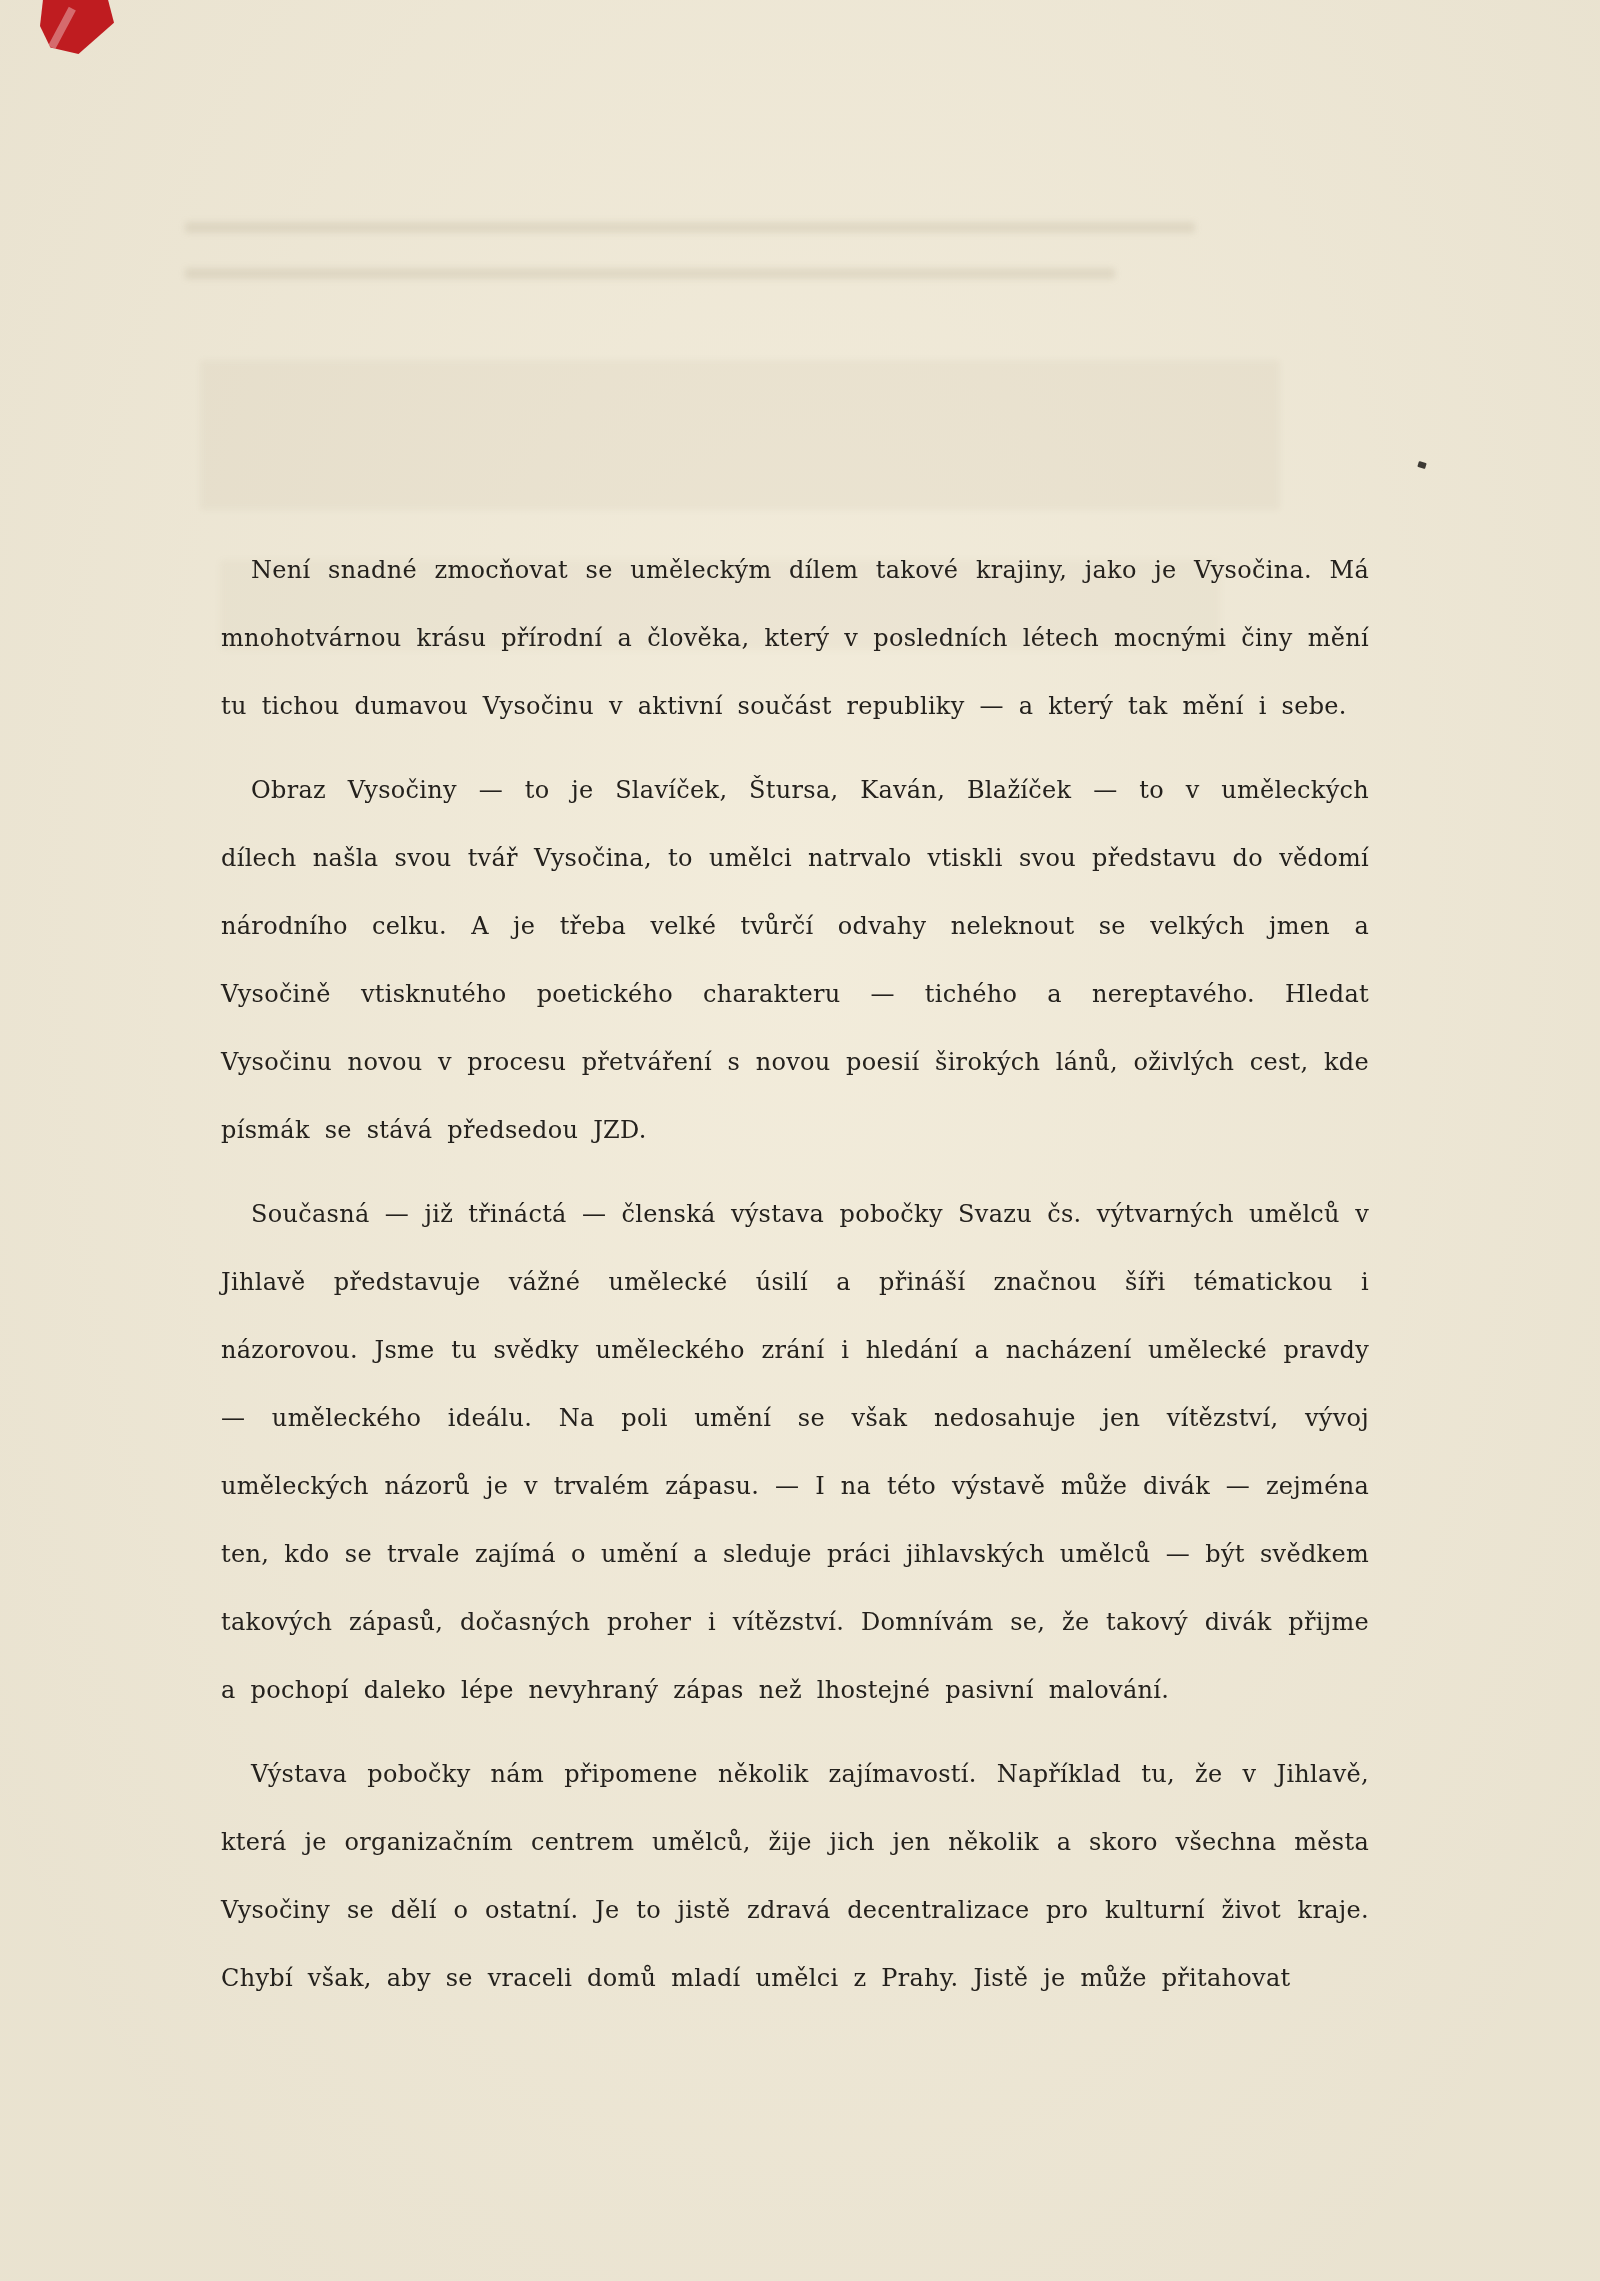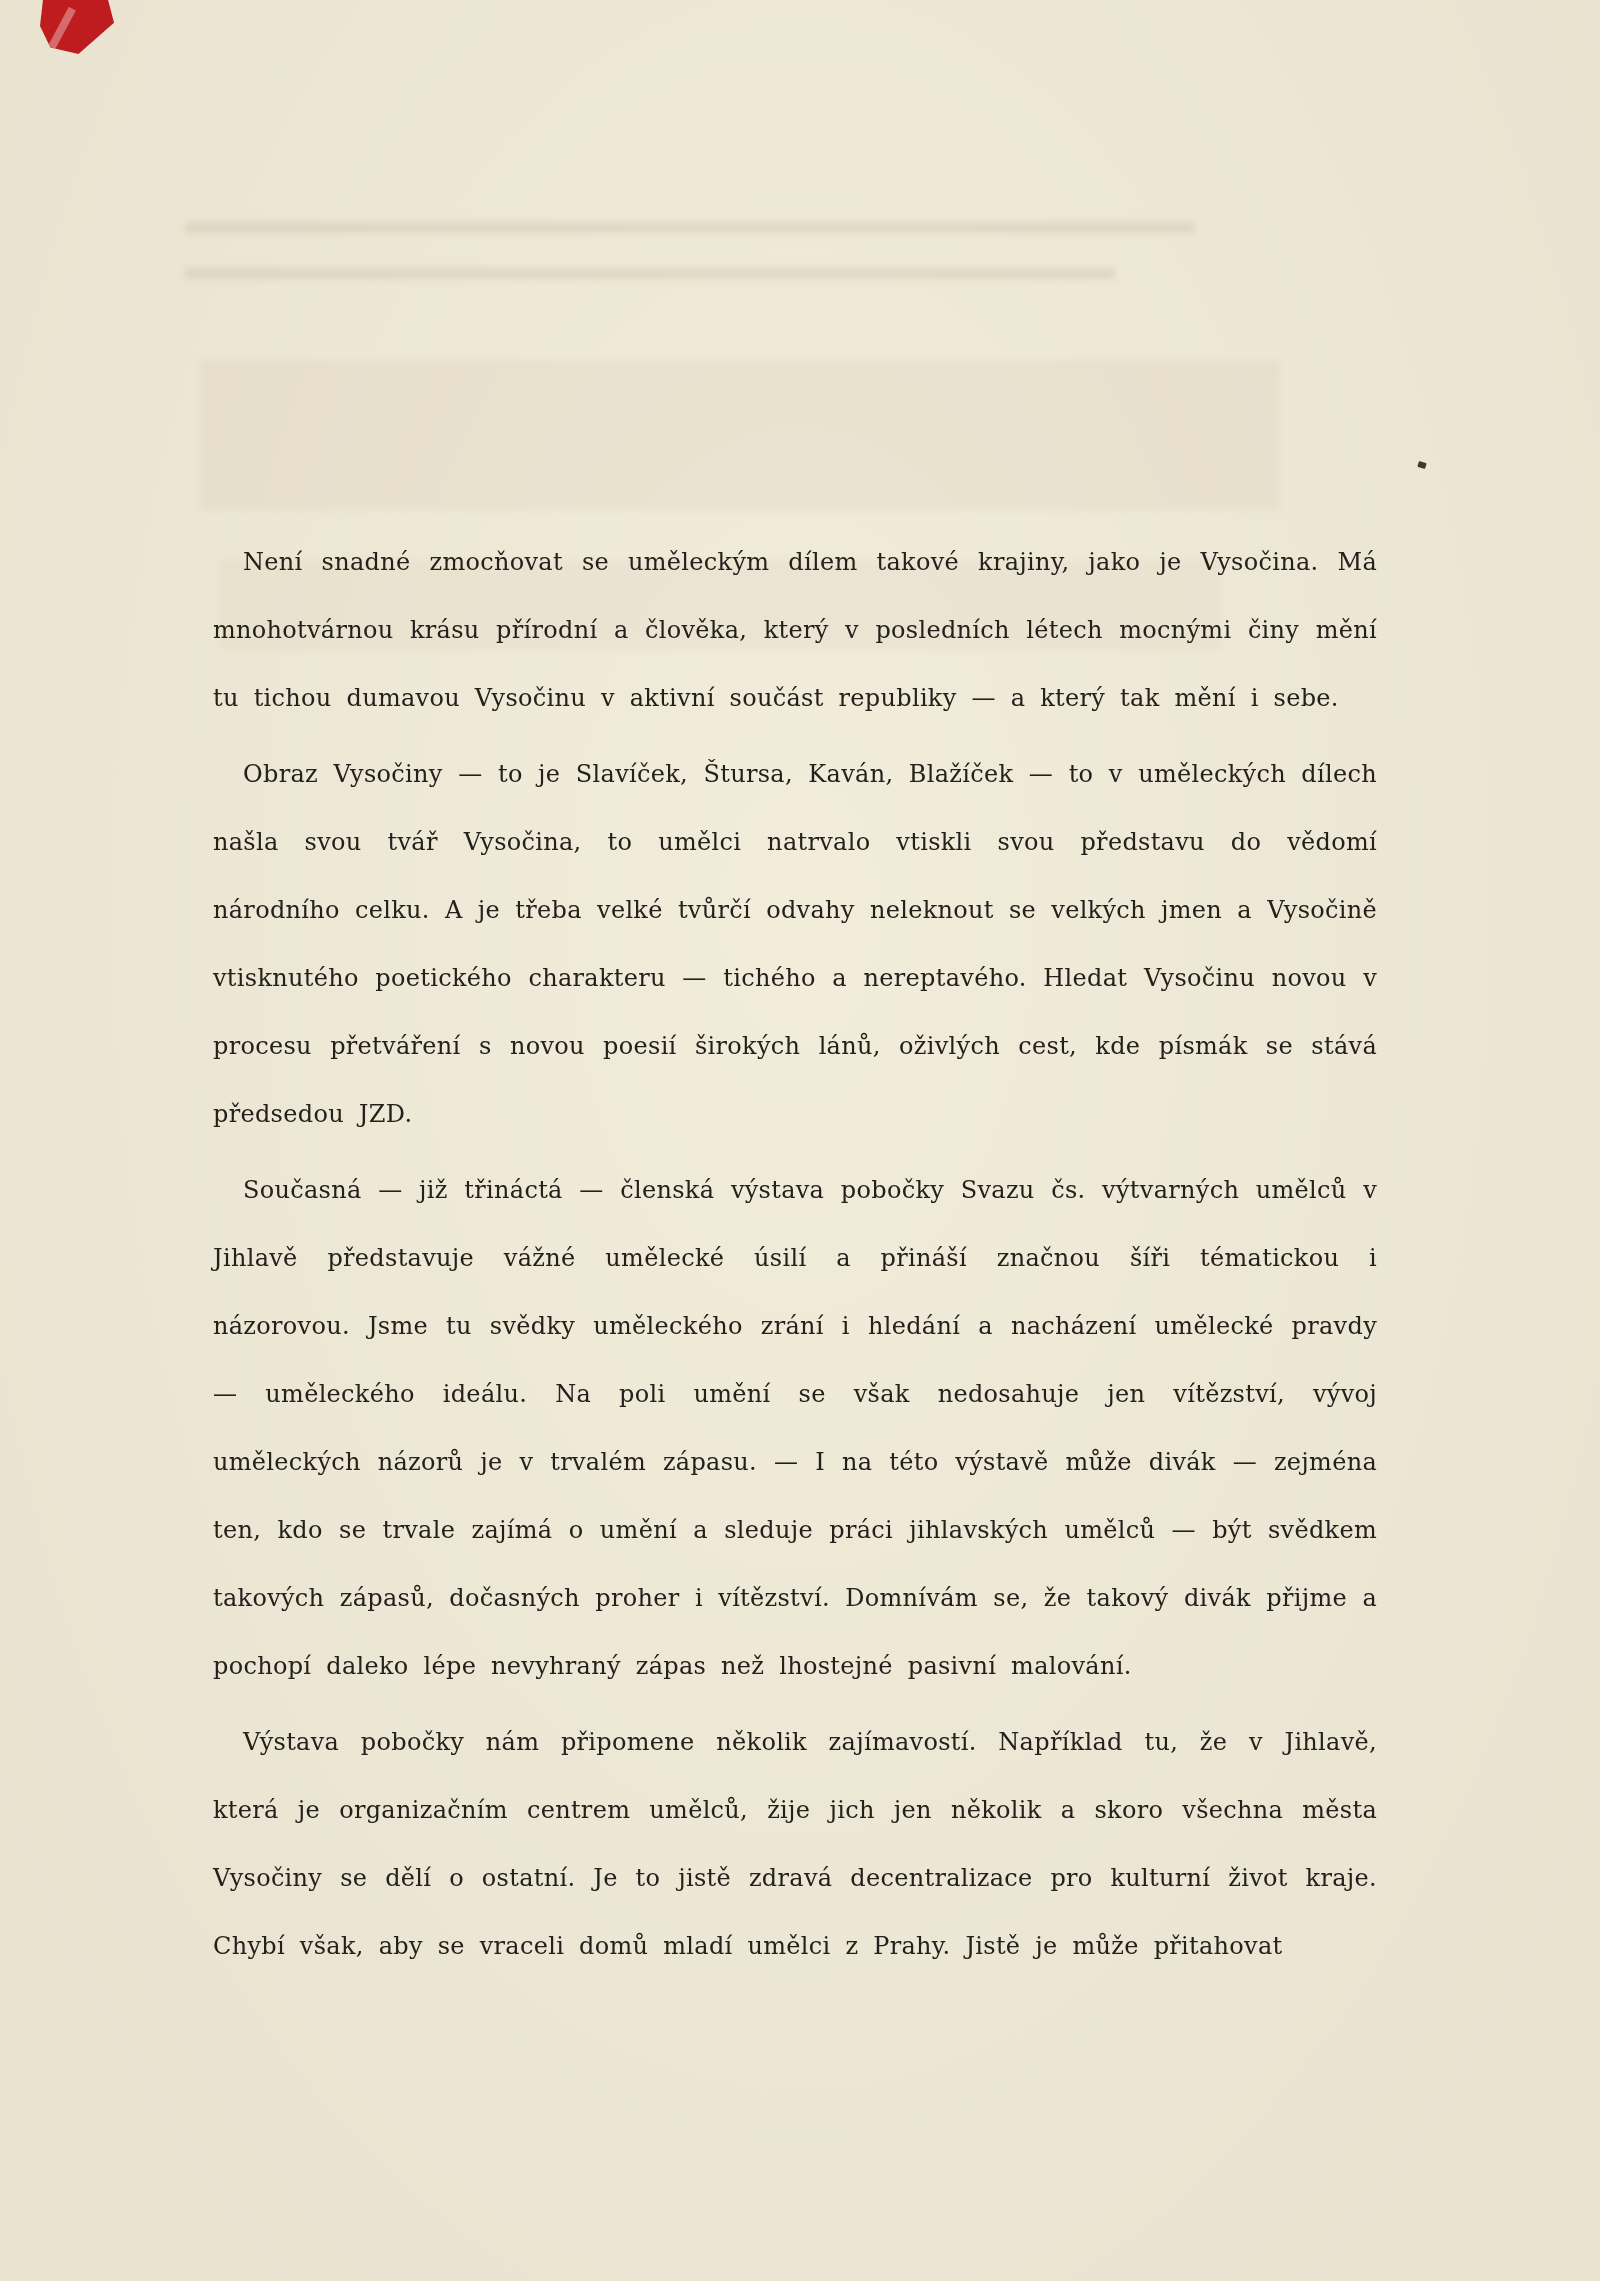--- a/index.html
+++ b/index.html
@@ -76,21 +76,21 @@
     top: 520px;
     width: 1180px;
     color: var(--ink);
     font-size: 24px;
     line-height: 68px;
     letter-spacing: 0.3px;
     word-spacing: 7px;
     text-align: justify;
   }
   .text-block p {
-    margin: 8px;
+    margin: 16px;
     text-indent: 30px;
   }
 </style>
 </head>
 <body>
 
 <div class="page">
 
   <div class="red-corner"></div>
 

